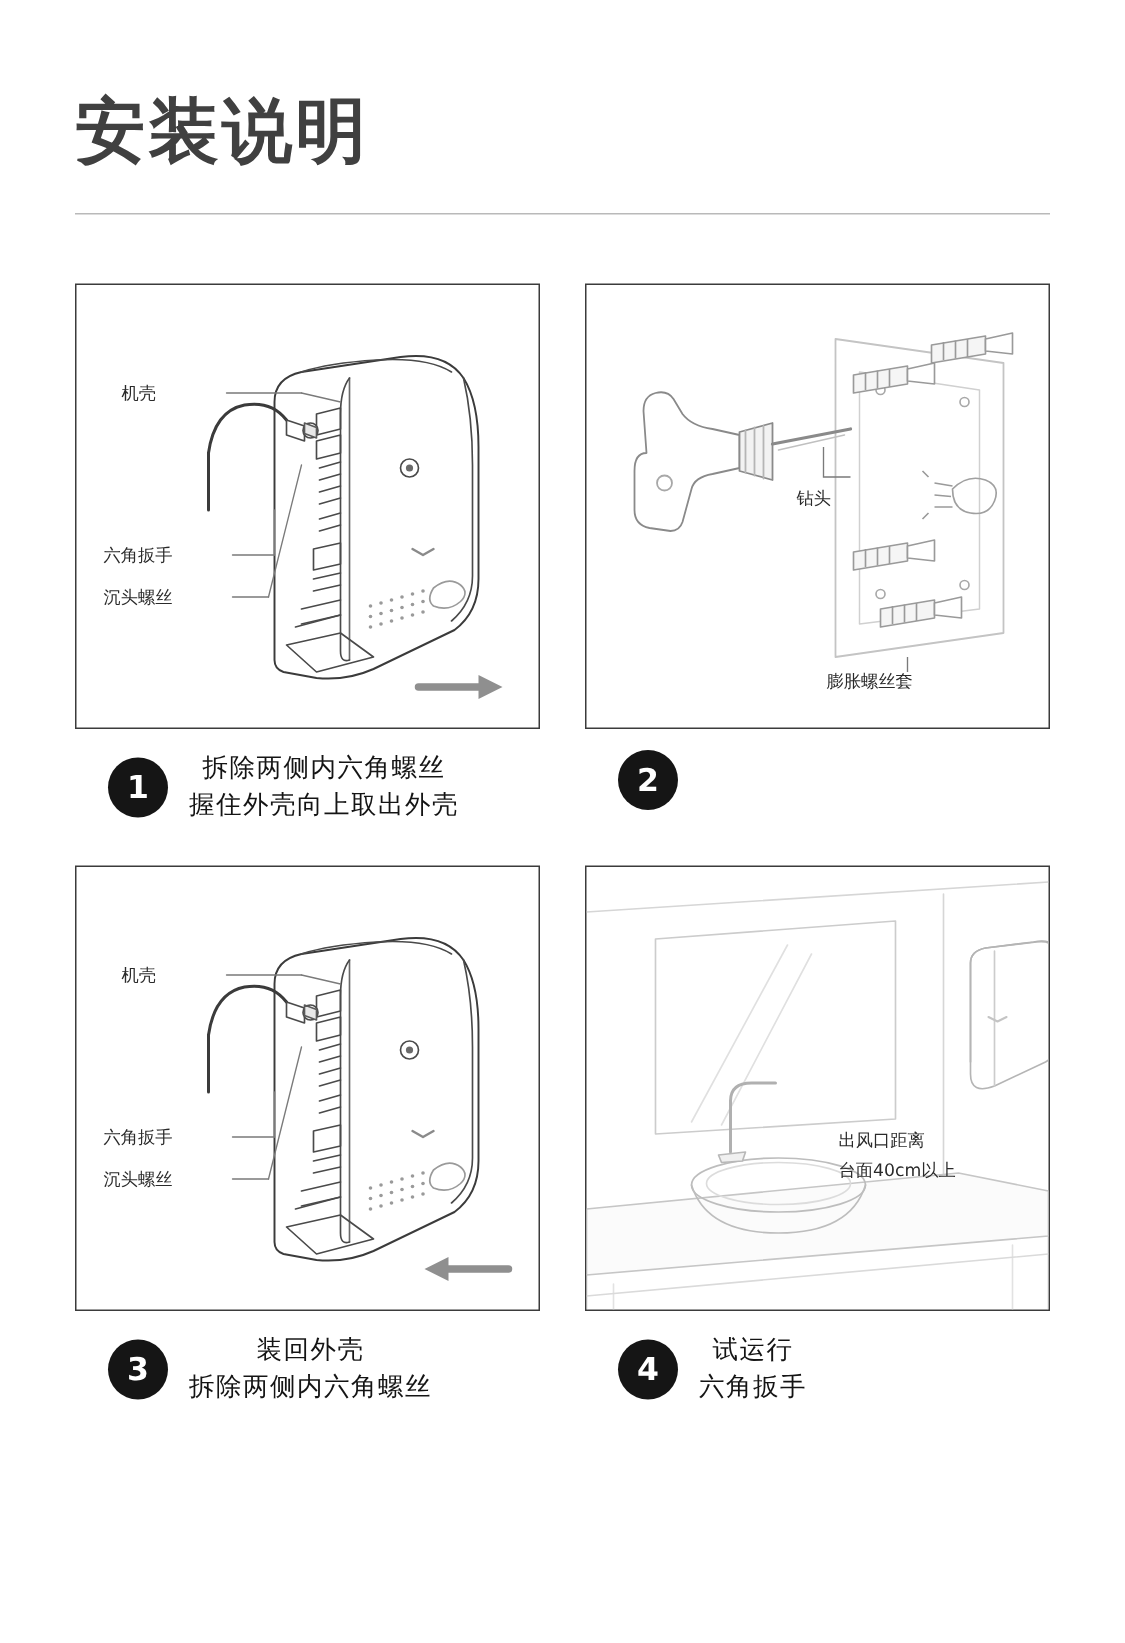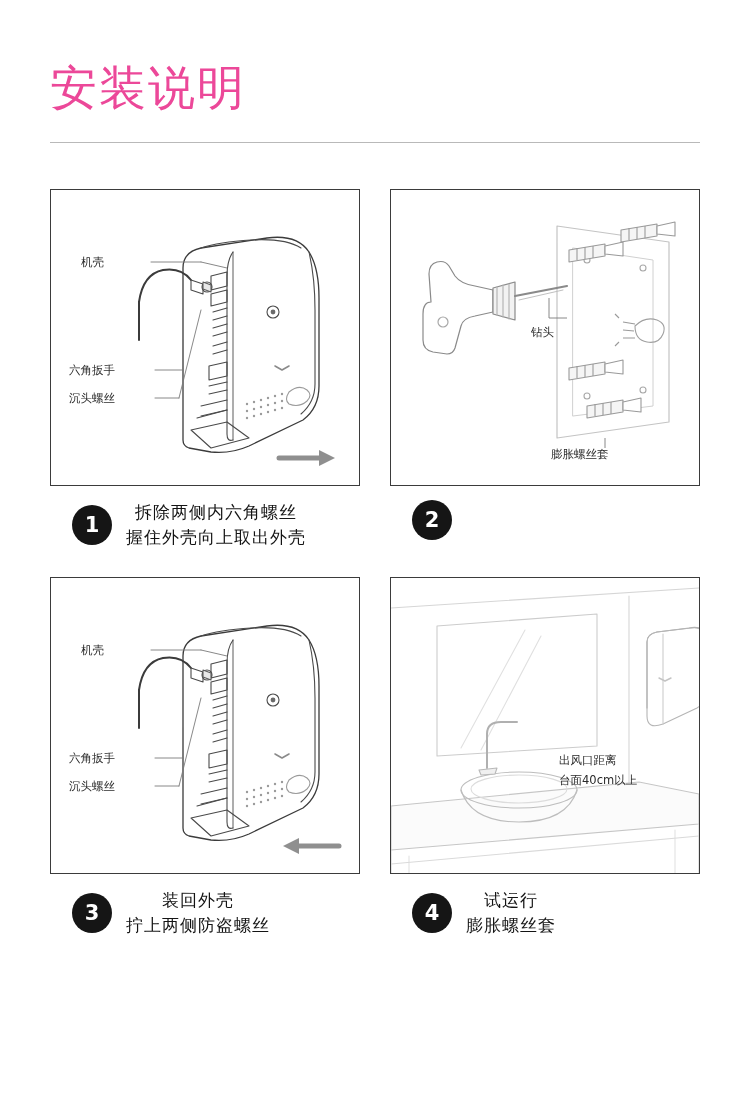--- a/index.html
+++ b/index.html
@@ -21,24 +21,24 @@
     position: relative;
     box-sizing: border-box;
   }
 
   
   .header {
     padding: 62px 0 0 50px;
   }
   .header-title {
     font-size: 47px;
-    font-weight: normal;
+    font-weight: bold;
     letter-spacing: 2px;
     line-height: 1.1;
-    color: #ec4899;
+    color: #404040;
     font-family: "DejaVu Sans", "Liberation Sans", sans-serif;
   }
   .header-rule {
     margin: 28px 50px 0 50px;
     height: 1px;
     background: #b9b9b9;
   }
 
   
   .steps-grid {
@@ -328,21 +328,21 @@
             <path d="M248 260 L232 268 L248 276 Z" fill="#8f8f8f" stroke="none"></path>
           </g>
           <text class="svg-label" x="30" y="76">机壳</text>
           <text class="svg-label" x="18" y="184">六角扳手</text>
           <text class="svg-label" x="18" y="212">沉头螺丝</text>
         </svg>
       </div>
       <div class="caption-row">
         <div class="step-badge">3</div>
         <div class="caption-text">装回外壳
-拧上两侧防盗螺丝</div>
+拆除两侧内六角螺丝</div>
       </div>
     </div>
 
     <div class="step">
       <div class="panel">
         <svg width="308" height="295" viewBox="0 0 308 295">
           <g fill="none" stroke="#b9b9b9" stroke-width="1.1" stroke-linecap="round" stroke-linejoin="round">
 
             <path d="M0 30 L308 10" stroke="#d6d6d6"></path>
             <path d="M238 18 L238 240" stroke="#d6d6d6"></path>
@@ -369,18 +369,18 @@
             <path d="M272 56 L272 146" stroke="#cccccc"></path>
             <path d="M268 100 l6 3 l6 -3" stroke="#c4c4c4" stroke-width="1.4"></path>
           </g>
           <text class="svg-label" x="168" y="186">出风口距离</text>
           <text class="svg-label" x="168" y="206">台面40cm以上</text>
         </svg>
       </div>
       <div class="caption-row">
         <div class="step-badge">4</div>
         <div class="caption-text">试运行
-膨胀螺丝套</div>
+六角扳手</div>
       </div>
     </div>
 
   </div>
 </div>
 
 </body></html>

